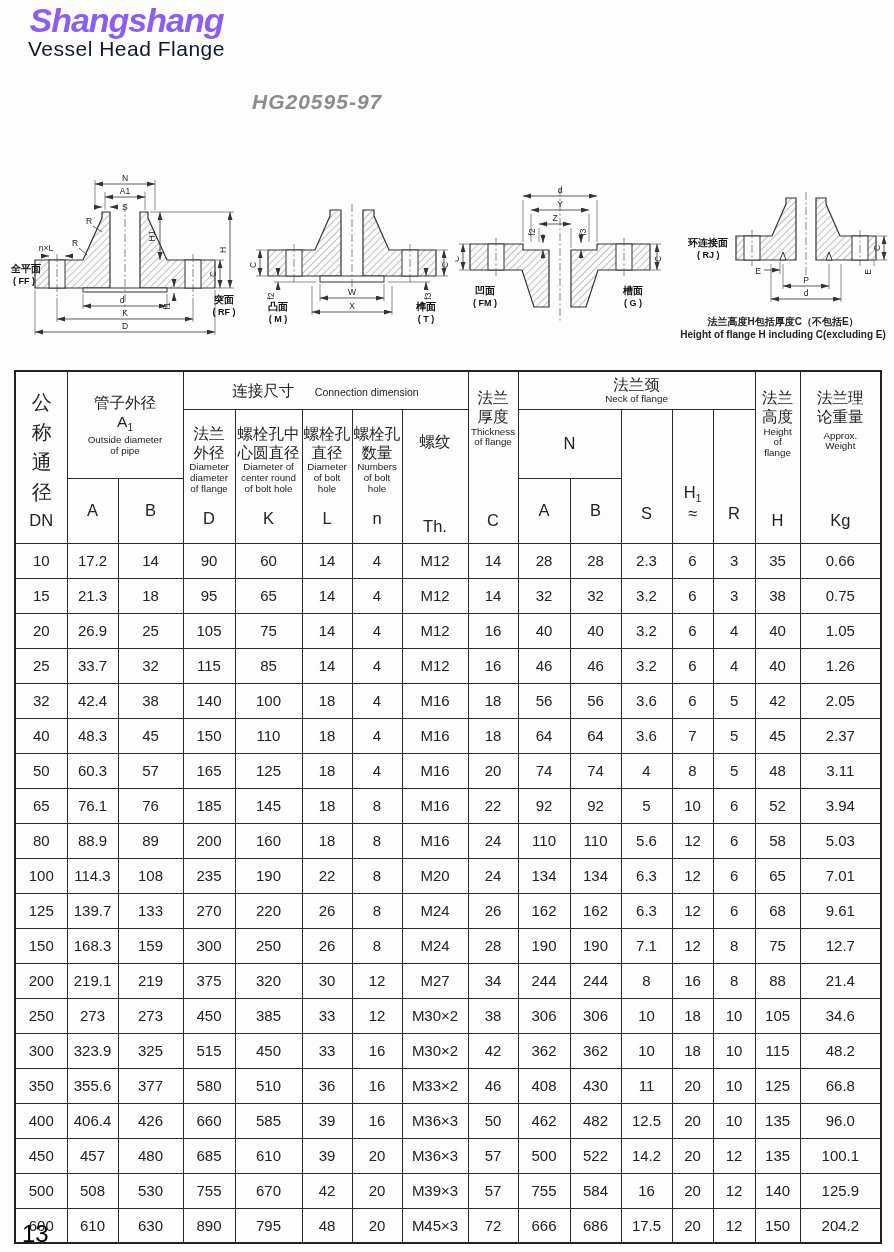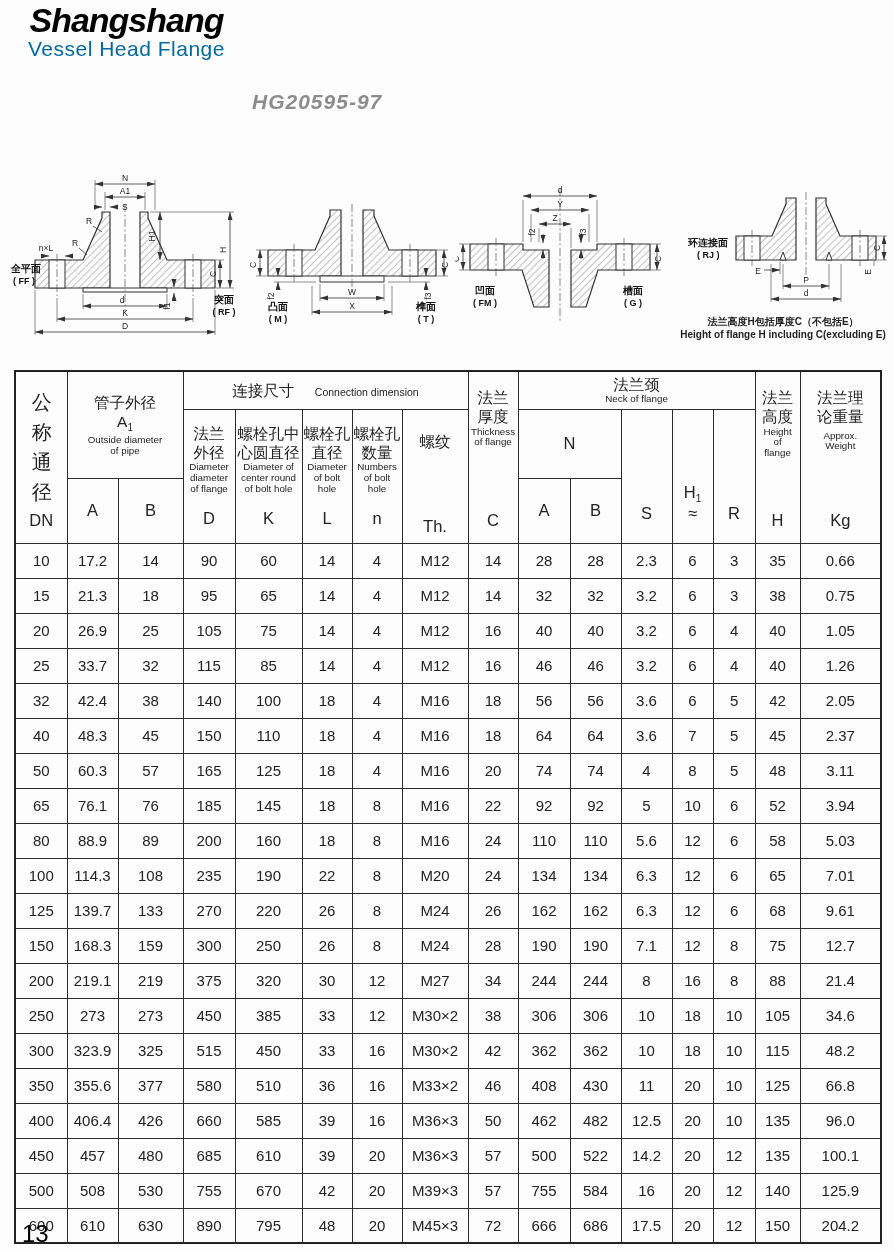--- a/index.html
+++ b/index.html
@@ -1,21 +1,21 @@
 <!DOCTYPE html>
 <html><head>
 <meta charset="utf-8">
 <style>
   html,body{margin:0;padding:0;background:#e8e8e8;}
   .page{position:relative;width:894px;height:1252px;background:#fdfdfd;overflow:hidden;
         font-family:"Liberation Sans","DejaVu Sans",sans-serif;color:#222;}
   
   .logo{position:absolute;left:28px;top:2px;text-align:center;}
-  .logo-name{font-size:34px;font-weight:bold;font-style:italic;color:#000000;letter-spacing:-1px;line-height:1.1;}
-  .logo-tag{font-size:21px;color:#0369a1;letter-spacing:0.5px;margin-top:-2px;}
+  .logo-name{font-size:34px;font-weight:bold;font-style:italic;color:#8b5cf6;letter-spacing:-1px;line-height:1.1;}
+  .logo-tag{font-size:21px;color:#0f172a;letter-spacing:0.5px;margin-top:-2px;}
   .page-title{position:absolute;left:240px;top:26px;width:650px;text-align:center;
               font-size:29px;color:#2b2b2b;white-space:nowrap;}
   .std-code{position:absolute;left:252px;top:70px;font-size:21px;font-weight:bold;font-style:italic;
             color:#8c8c8c;letter-spacing:1px;margin-top:20px;}
   .sub-en{position:absolute;left:440px;top:70px;width:450px;text-align:center;font-size:21.5px;color:#3a3a3a;}
   
   .diag{position:absolute;}
   svg text{font-family:"Liberation Sans","DejaVu Sans",sans-serif;font-size:8.5px;fill:#222;}
   svg text.face{font-size:10px;font-weight:bold;fill:#111;}
   svg text.facesub{font-size:9px;font-weight:bold;fill:#111;}

